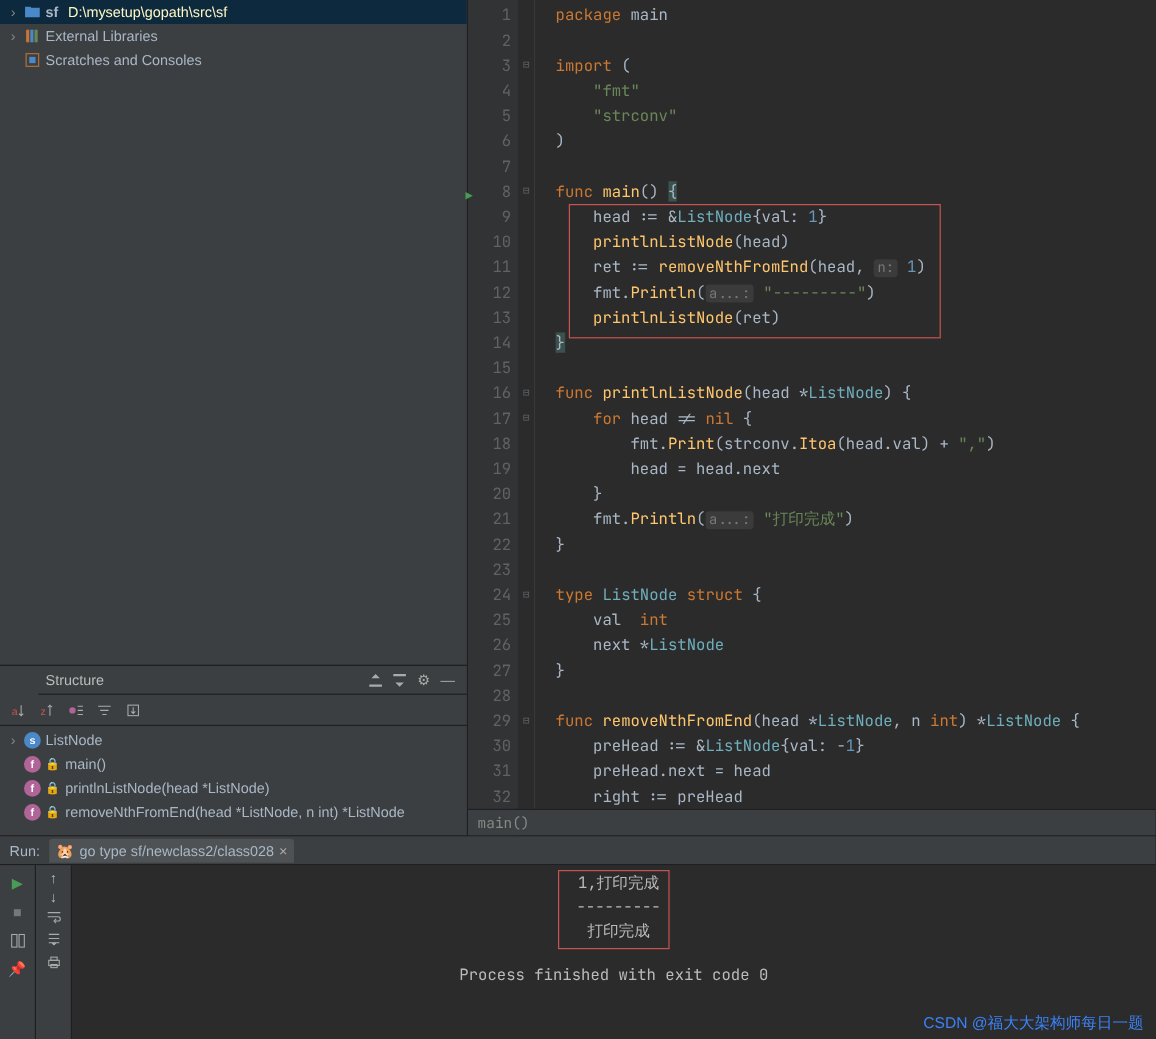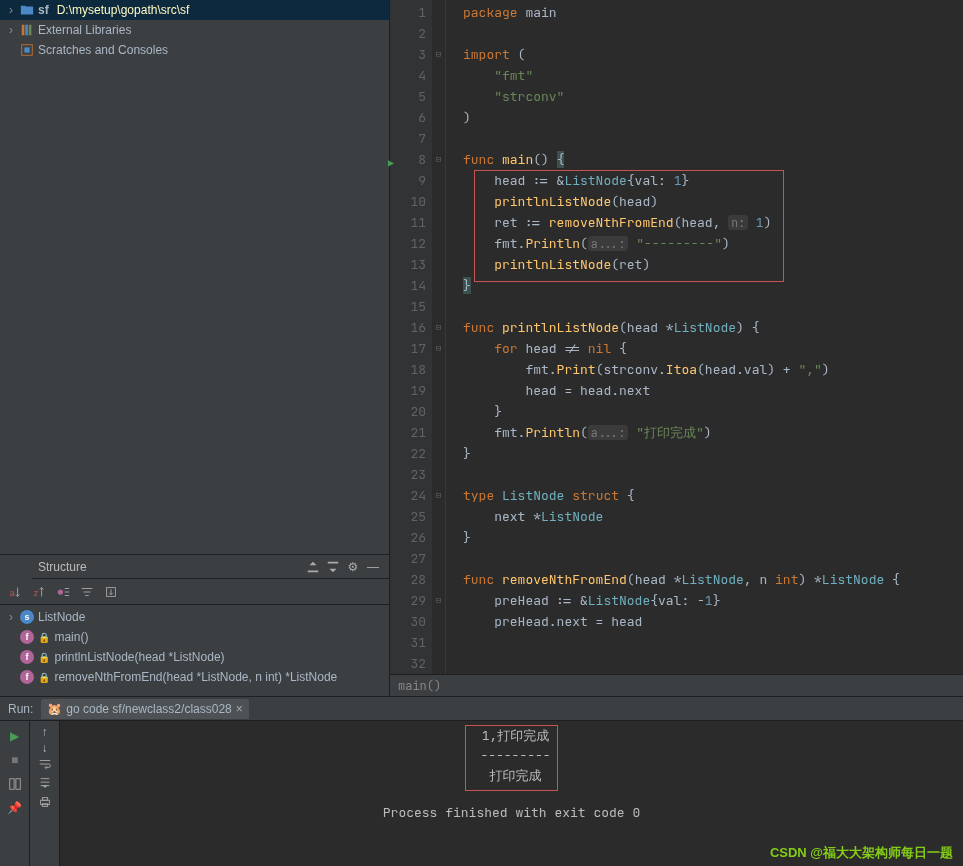--- a/index.html
+++ b/index.html
@@ -57,21 +57,21 @@
 .run-panel { height: 170px; border-top: 1px solid #1e1f22; display: flex; flex-direction: column; background: #2b2b2b; text-align: center; }
 .run-header { height: 24px; background: #3c3f41; display: flex; align-items: center; padding: 0 8px; gap: 8px; border-bottom: 1px solid #1e1f22; }
 .run-tab { display: flex; align-items: center; gap: 4px; background: #4e5254; height: 20px; padding: 0 6px; border-radius: 3px 3px 0 0; }
 .run-tab .close { color: #aaa; cursor: pointer; }
 .run-body { flex: 1; display: flex; }
 .run-left-icons { width: 30px; background: #3c3f41; border-right: 1px solid #1e1f22; display: flex; flex-direction: column; align-items: center; padding-top: 4px; gap: 2px; }
 .run-left-icons .ri { width: 22px; height: 22px; display: inline-flex; align-items: center; justify-content: center; color: #aaa; cursor: pointer; }
 .run-left-icons2 { width: 30px; background: #3c3f41; border-right: 1px solid #1e1f22; display: flex; flex-direction: column; align-items: center; padding-top: 4px; gap: 2px; }
 .run-console { flex: 1; font-family: "JetBrains Mono","Consolas",monospace; font-size: 13px; padding: 4px 8px; line-height: 20px; color: #bbb; position: relative; }
 .run-console .fold { color: #606366; }
-.watermark { position: absolute; right: 10px; bottom: 4px; color: #84cc16; font-size: 13px; font-family: "Segoe UI","Microsoft YaHei",sans-serif; font-weight: bold; }
+.watermark { position: absolute; right: 10px; bottom: 4px; color: #3b82f6; font-size: 13px; font-family: "Segoe UI","Microsoft YaHei",sans-serif; }
 </style>
 </head>
 <body>
 
 <div class="top">
 
   <div class="left-col">
     <div class="project-tree">
       <div class="tree-row sel">
         <span class="arrow">›</span>
@@ -269,39 +269,41 @@
         <div class="line"></div>
         <div class="line"><span class="kw">func</span> <span class="fn">printlnListNode</span>(head *<span class="ty2">ListNode</span>) {</div>
         <div class="line">    <span class="kw">for</span> head != <span class="kw">nil</span> {</div>
         <div class="line">        fmt.<span class="fn">Print</span>(strconv.<span class="fn">Itoa</span>(head.val) + <span class="str">","</span>)</div>
         <div class="line">        head = head.next</div>
         <div class="line">    }</div>
         <div class="line">    fmt.<span class="fn">Println</span>(<span class="hint">a...:</span> <span class="str">"打印完成"</span>)</div>
         <div class="line">}</div>
         <div class="line"></div>
         <div class="line"><span class="kw">type</span> <span class="ty2">ListNode</span> <span class="kw">struct</span> {</div>
+        <div class="line">    val  <span class="kw">int</span></div>
         <div class="line">    next *<span class="ty2">ListNode</span></div>
         <div class="line">}</div>
         <div class="line"></div>
         <div class="line"><span class="kw">func</span> <span class="fn">removeNthFromEnd</span>(head *<span class="ty2">ListNode</span>, n <span class="kw">int</span>) *<span class="ty2">ListNode</span> {</div>
         <div class="line">    preHead := &amp;<span class="ty2">ListNode</span>{val: -<span class="num">1</span>}</div>
         <div class="line">    preHead.next = head</div>
+        <div class="line">    right := preHead</div>
       </div>
     <div class="breadcrumb-bar">
       <span>main()</span>
     </div>
   </div>
 </div>
 
 <div class="run-panel">
   <div class="run-header">
     <span>Run:</span>
     <div class="run-tab">
       <span style="color:#6cc;">🐹</span>
-      <span>go code sf/newclass2/class028</span>
+      <span>go type sf/newclass2/class028</span>
       <span class="close">×</span>
     </div>
   </div>
   <div class="run-body">
     <div class="run-left-icons">
       <span class="ri" style="color:#499c54;">▶</span>
       <span class="ri" style="color:#777;">■</span>
       <span class="ri">
           <svg width="14" height="14" viewBox="0 0 16 16">
             <rect x="2" y="2" width="5" height="12" fill="none" stroke="#aaa"></rect>

